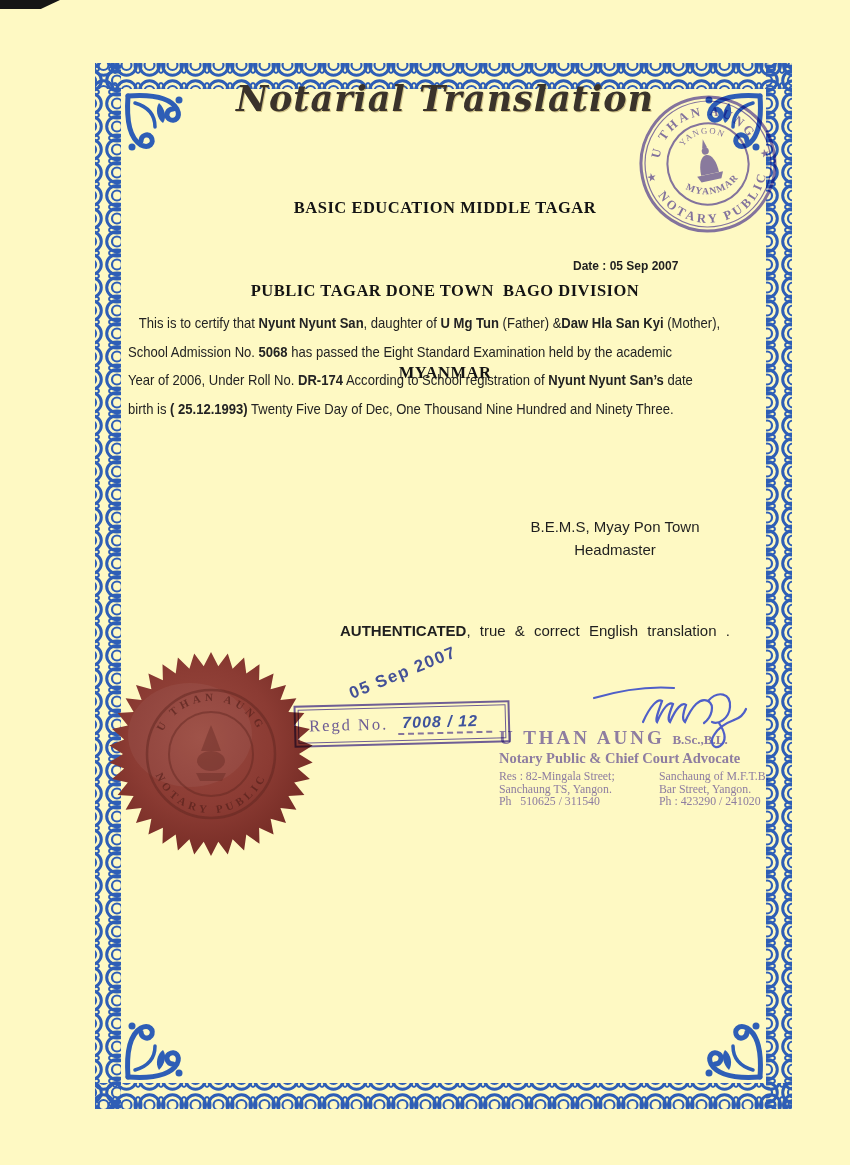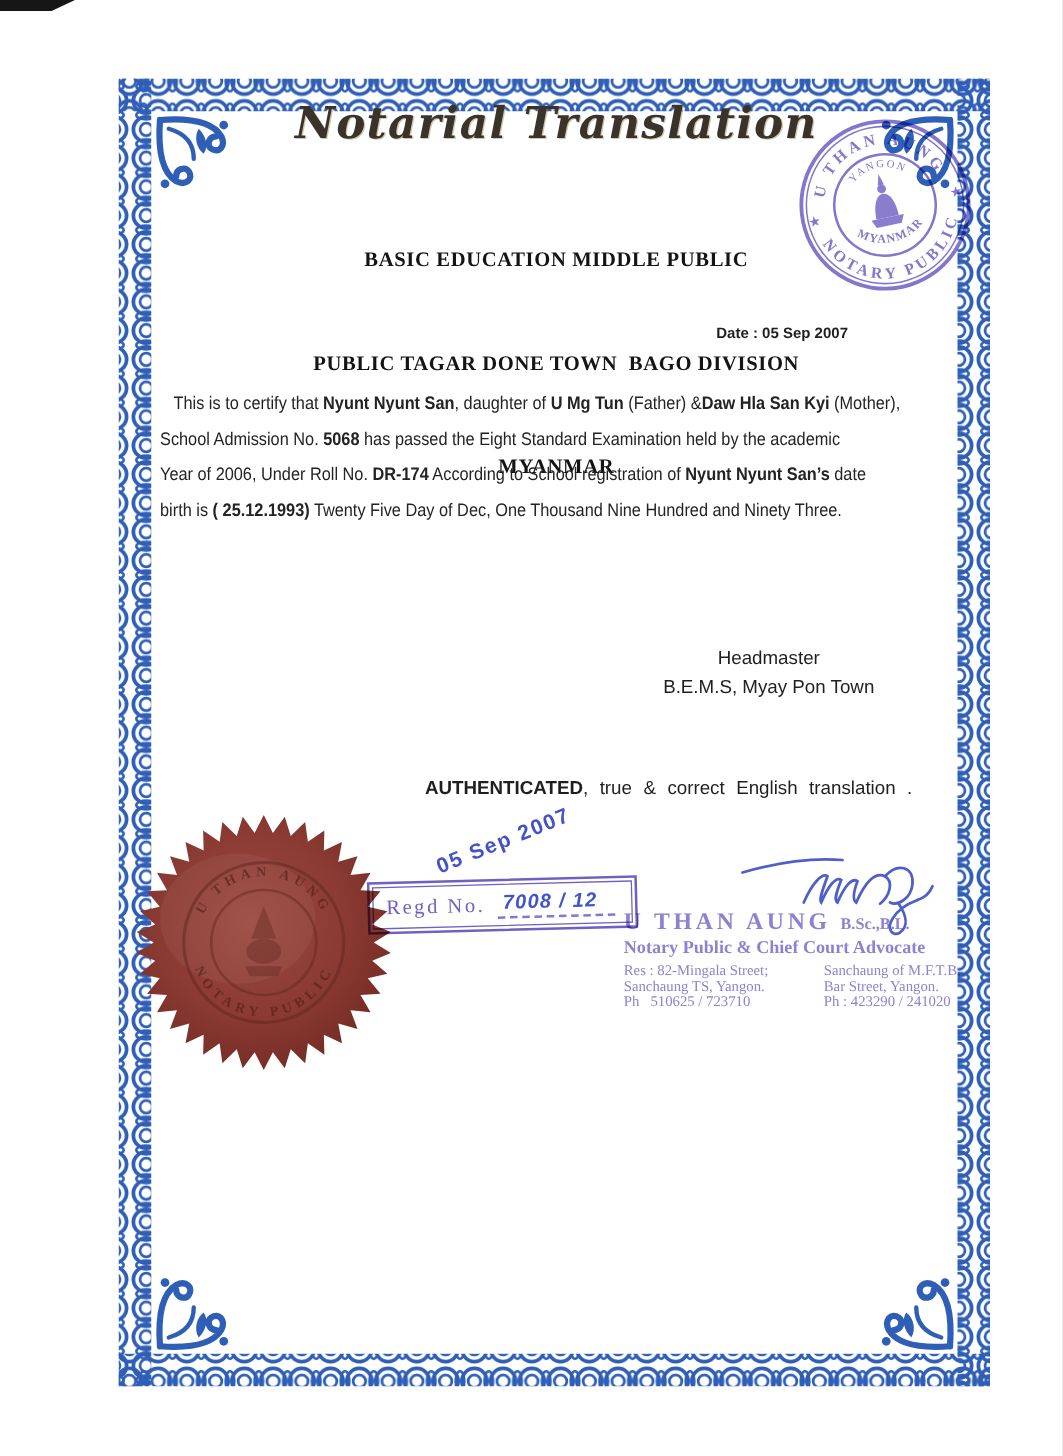--- a/index.html
+++ b/index.html
@@ -1,16 +1,16 @@
 <!DOCTYPE html>
 <html><head>
 <meta charset="utf-8">
 <style>
   html,body{margin:0;padding:0;background:#ddd;}
-  .page{position:relative;width:850px;height:1165px;margin:0 auto;background:#ffffff;
+  .page{position:relative;width:850px;height:1165px;margin:0 auto;background:#fef9c3;
         overflow:hidden;font-family:"Liberation Sans",sans-serif;color:#1f1f1f;}
   .b{font-weight:700;}
 
   
   .scan-mark{position:absolute;left:0;top:0;width:60px;height:9px;background:#161616;
              clip-path:polygon(0 0,100% 0,68% 100%,0 100%);z-index:5;}
 
   .frame{position:absolute;left:0;top:0;z-index:1;pointer-events:none;}
 
   .title{position:absolute;left:121px;top:78px;width:648px;text-align:center;z-index:2;
@@ -99,21 +99,21 @@
     <rect x="766" y="63" width="26" height="1046" fill="url(#chainV)"></rect>
     <use href="#cornerOrn" transform="translate(125,93)"></use>
     <use href="#cornerOrn" transform="translate(763,93) scale(-1,1)"></use>
     <use href="#cornerOrn" transform="translate(125,1080) scale(1,-1)"></use>
     <use href="#cornerOrn" transform="translate(763,1080) scale(-1,-1)"></use>
   </svg>
 
   <div class="title">Notarial Translation</div>
 
   <div class="school">
-    <div>BASIC EDUCATION MIDDLE PUBLIC</div>
+    <div>BASIC EDUCATION MIDDLE TAGAR</div>
     <div>PUBLIC TAGAR DONE TOWN  BAGO DIVISION</div>
     <div>MYANMAR</div>
   </div>
 
   <svg class="roundstamp" viewBox="0 0 140 140">
     <defs>
       <path id="rsTop" d="M22,70 A48,48 0 1 1 118,70"></path>
       <path id="rsBot" d="M12,70 A58,58 0 0 0 128,70"></path>
       <path id="rsYan" d="M46,52 A30,30 0 0 1 94,52"></path>
       <path id="rsMya" d="M44,90 A40,40 0 0 0 96,90"></path>
@@ -146,22 +146,22 @@
   <div class="date">Date : 05 Sep 2007</div>
 
   <div class="para">
     <div class="line l1"><span>This is to certify that </span><span class="b">Nyunt Nyunt San</span><span>, daughter of </span><span class="b">U Mg Tun</span><span> (Father) &amp;</span><span class="b">Daw Hla San Kyi</span><span> (Mother),</span></div>
     <div class="line"><span>School Admission No. </span><span class="b">5068</span><span> has passed the Eight Standard Examination held by the academic</span></div>
     <div class="line"><span>Year of 2006, Under Roll No. </span><span class="b">DR-174</span><span> According to School registration of </span><span class="b">Nyunt Nyunt San’s</span><span> date</span></div>
     <div class="line"><span>birth is </span><span class="b">( 25.12.1993)</span><span> Twenty Five Day of Dec, One Thousand Nine Hundred and Ninety Three.</span></div>
   </div>
 
   <div class="sig-block">
+    <div>B.E.M.S, Myay Pon Town</div>
     <div>Headmaster</div>
-    <div>B.E.M.S, Myay Pon Town</div>
   </div>
 
   <div class="auth"><span class="b">AUTHENTICATED</span><span>, true &amp; correct English translation .</span></div>
 
   <svg class="seal" viewBox="0 0 206 206">
     <defs>
       <radialGradient id="sealGrad" cx="45%" cy="42%" r="65%">
         <stop offset="0%" stop-color="#9a4a40"></stop>
         <stop offset="55%" stop-color="#8b3b33"></stop>
         <stop offset="85%" stop-color="#7a2f28"></stop>
@@ -211,18 +211,18 @@
     <div class="contact-name">
       <span>U THAN AUNG</span>
       <span class="degree">B.Sc.,B.L.</span>
     </div>
     <div class="contact-role">Notary Public &amp; Chief Court Advocate</div>
     <div class="contact-grid">
       <div>Res : 82-Mingala Street;</div>
       <div>Sanchaung of M.F.T.B.</div>
       <div>Sanchaung TS, Yangon.</div>
       <div>Bar Street, Yangon.</div>
-      <div>Ph   510625 / 723710</div>
+      <div>Ph   510625 / 311540</div>
       <div>Ph : 423290 / 241020</div>
     </div>
   </div>
 
 </div>
 
 </body></html>

